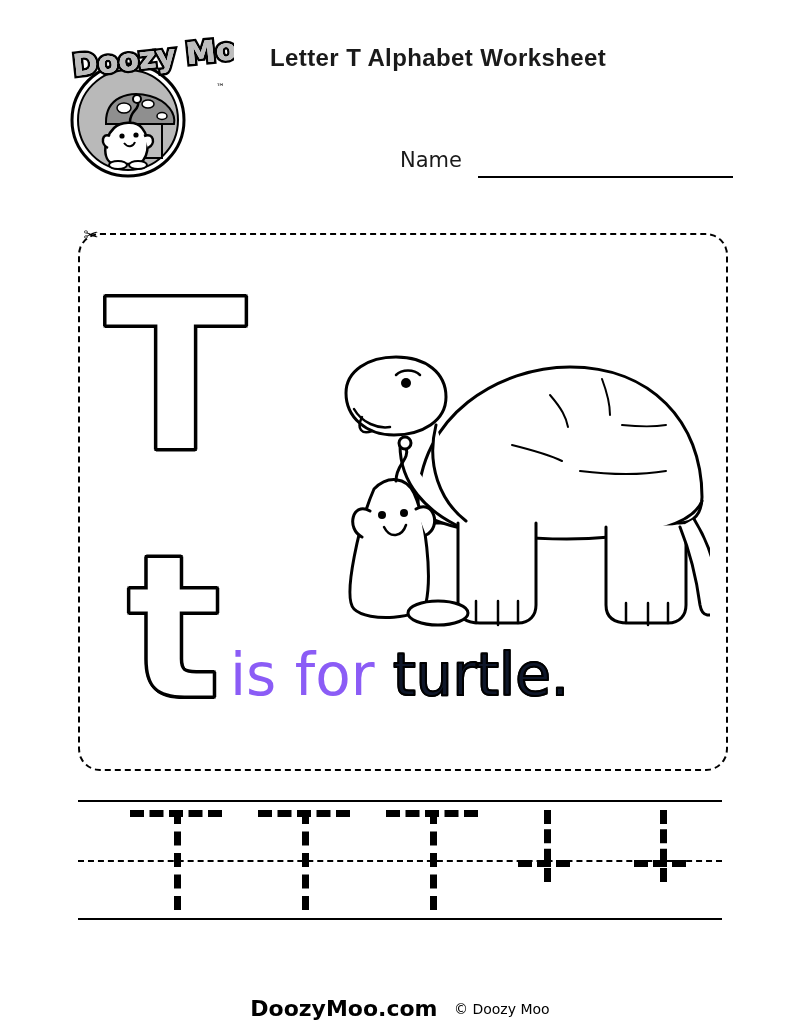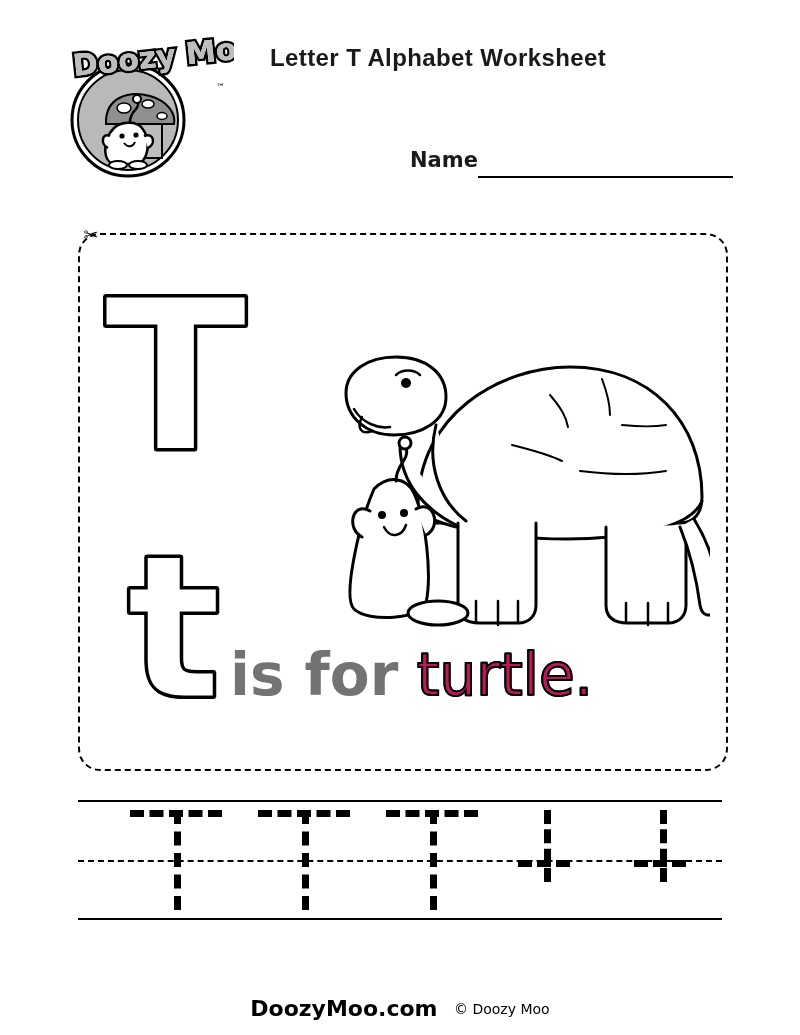--- a/index.html
+++ b/index.html
@@ -46,24 +46,24 @@
 
   .name-row {
     position: absolute;
     left: 398px;
     top: 148px;
     width: 350px;
     height: 34px;
   }
   .name-label {
     position: absolute;
-    left: 12px;
+    left: 2px;
     top: 0;
     font-size: 21px;
-    font-weight: bold;
+    font-weight: normal;
     font-family: "DejaVu Sans", sans-serif;
     color: #1a1a1a;
   }
   .name-line {
     position: absolute;
     left: 80px;
     top: 28px;
     width: 255px;
     border-bottom: 2px solid #000;
   }
@@ -145,25 +145,24 @@
     top: 400px;
     width: 500px;
     height: 80px;
     font-size: 58px;
     line-height: 80px;
     font-family: "DejaVu Sans", sans-serif;
     font-weight: 400;
     white-space: nowrap;
   }
   .phrase .solid {
-    color: #737373;
-    font-weight: bold;
+    color: #8b5cf6;
   }
   .phrase .outline {
-    color: #be185d;
+    color: #0f172a;
     -webkit-text-stroke: 2px #000;
     text-shadow: -1px 0 #000, 1px 0 #000, 0 -1px #000, 0 1px #000;
   }
 
   
   .trace-block {
     position: absolute;
     left: 78px;
     top: 800px;
     width: 644px;

